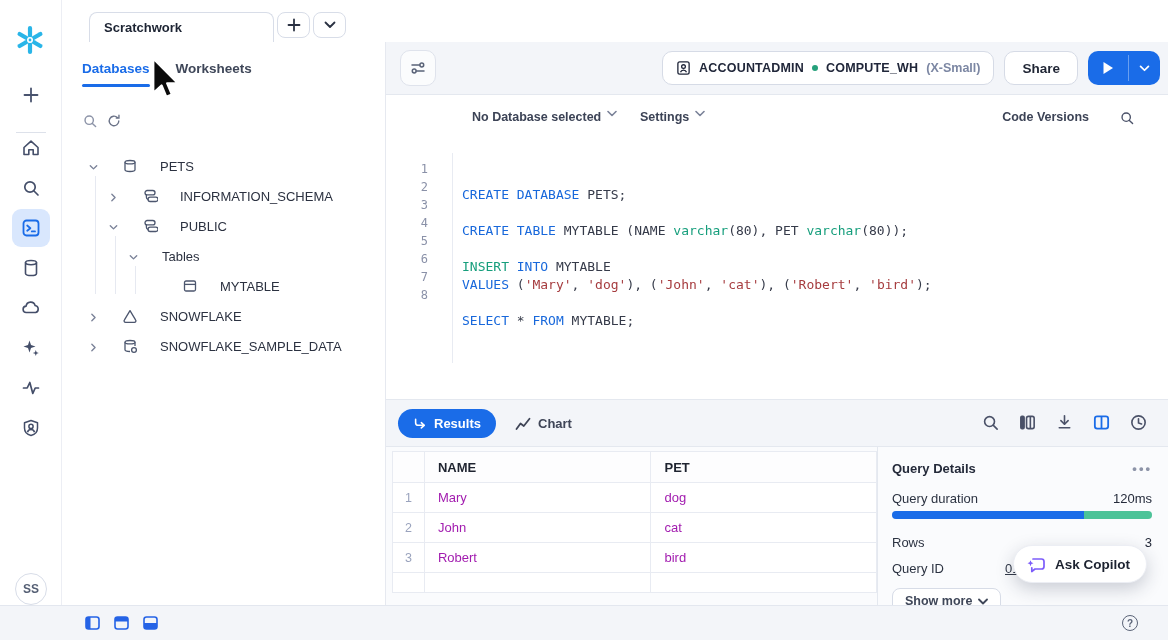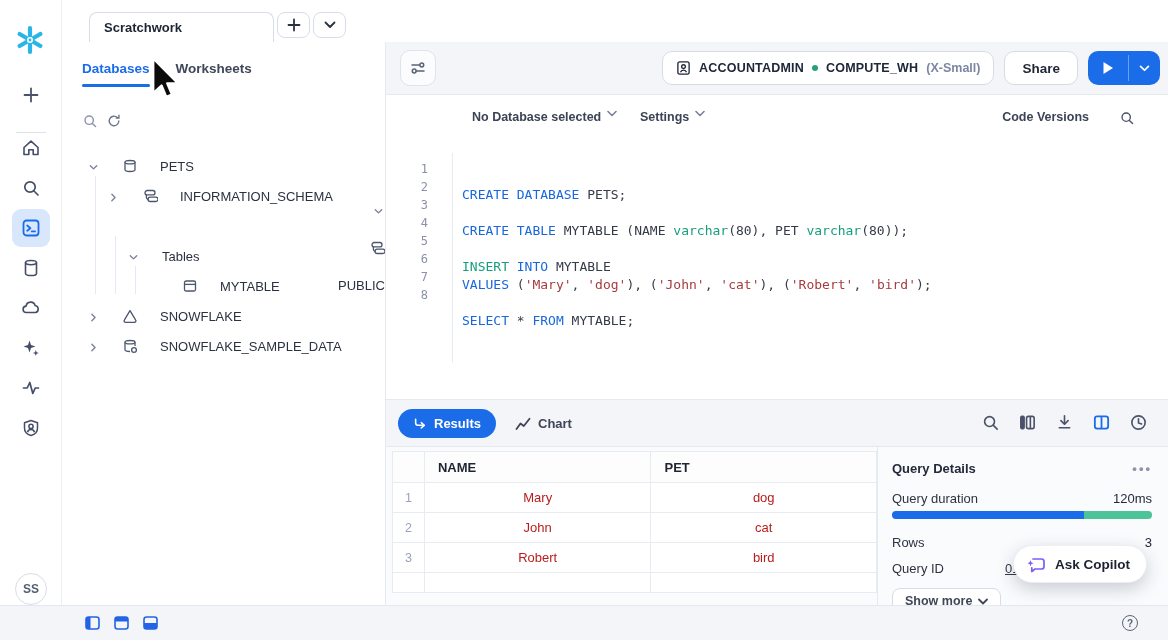--- a/index.html
+++ b/index.html
@@ -77,21 +77,21 @@
   .chart-tab { position:absolute; left:129px; top:9px; height:29px; display:flex; align-items:center; gap:7px; font-size:13px; font-weight:600; color:#3f4557; cursor:pointer; }
   .rbar-icons { position:absolute; right:20px; top:13px; display:flex; gap:18px; align-items:center; }
   .rbar-icons > span { cursor:pointer; }
 
   
   .rcontent { position:absolute; left:0; right:0; top:405px; height:158px; background:#fafbfd; display:flex; overflow:hidden; }
   .table-area { width:491px; padding:4px 0 0 6px; overflow:hidden; }
   table.res { border-collapse:collapse; background:#fff; }
   table.res th, table.res td { border:1px solid #e8ebf2; font-size:13px; text-align:left; padding:0 13px; }
   table.res th { height:31px; font-weight:bold; color:#1f2430; background:#fdfdfe; }
-  table.res td { height:30px; color:#b91c1c;text-align:center; }
+  table.res td { height:30px; color:#a21caf; }
   .td-n { text-align:center !important; color:#9aa3bd !important; font-size:12.5px !important; padding:0 !important; }
   tr.emptyrow td { height:20px; }
 
   .details { flex:1; border-left:1px solid #e4e8ef; padding:12px 16px 0 14px; position:relative; overflow:hidden; }
   .qd-header { display:flex; justify-content:space-between; align-items:center; height:18px; margin-bottom:12px; }
   .qd-title { font-size:13px; font-weight:bold; color:#242a3a; }
   .qd-menu { color:#8d94a8; font-size:13px; font-weight:bold; letter-spacing:2px; cursor:pointer; }
   .qd-row { display:flex; justify-content:space-between; font-size:13px; color:#2c3342; height:18px; align-items:center; }
   .qd-val { color:#242a3a; }
   .qd-bar { height:8px; border-radius:4px; overflow:hidden; display:flex; margin:4px 0 14px 0; background:#e4e8ef; }
@@ -250,21 +250,21 @@
         </span>
         <span class="tr-icon">
           <svg width="16" height="16" viewBox="0 0 16 16" fill="none" stroke="#4c566e" stroke-width="1.3" stroke-linecap="round">
             <rect x="3" y="2.5" width="10" height="4.4" rx="2.2"></rect>
             <rect x="6" y="9.1" width="10" height="4.4" rx="2.2"></rect>
             <path d="M4.4,7 V9.3 A2,2 0 0 0 6,11.3"></path>
           </svg>
         </span>
         <span class="tr-label">INFORMATION_SCHEMA</span>
       </div>
-      <div class="tree-row" style="padding-left: 44px; flex-direction: column;">
+      <div class="tree-row" style="padding-left: 44px;">
         <span class="tr-chev">
           <svg width="11" height="11" viewBox="0 0 12 12" fill="none" stroke="#7a8298" stroke-width="1.5" stroke-linecap="round" stroke-linejoin="round">
             <polyline points="2.5,4 6,7.5 9.5,4"></polyline>
           </svg>
         </span>
         <span class="tr-icon">
           <svg width="16" height="16" viewBox="0 0 16 16" fill="none" stroke="#4c566e" stroke-width="1.3" stroke-linecap="round">
             <rect x="3" y="2.5" width="10" height="4.4" rx="2.2"></rect>
             <rect x="6" y="9.1" width="10" height="4.4" rx="2.2"></rect>
             <path d="M4.4,7 V9.3 A2,2 0 0 0 6,11.3"></path>

